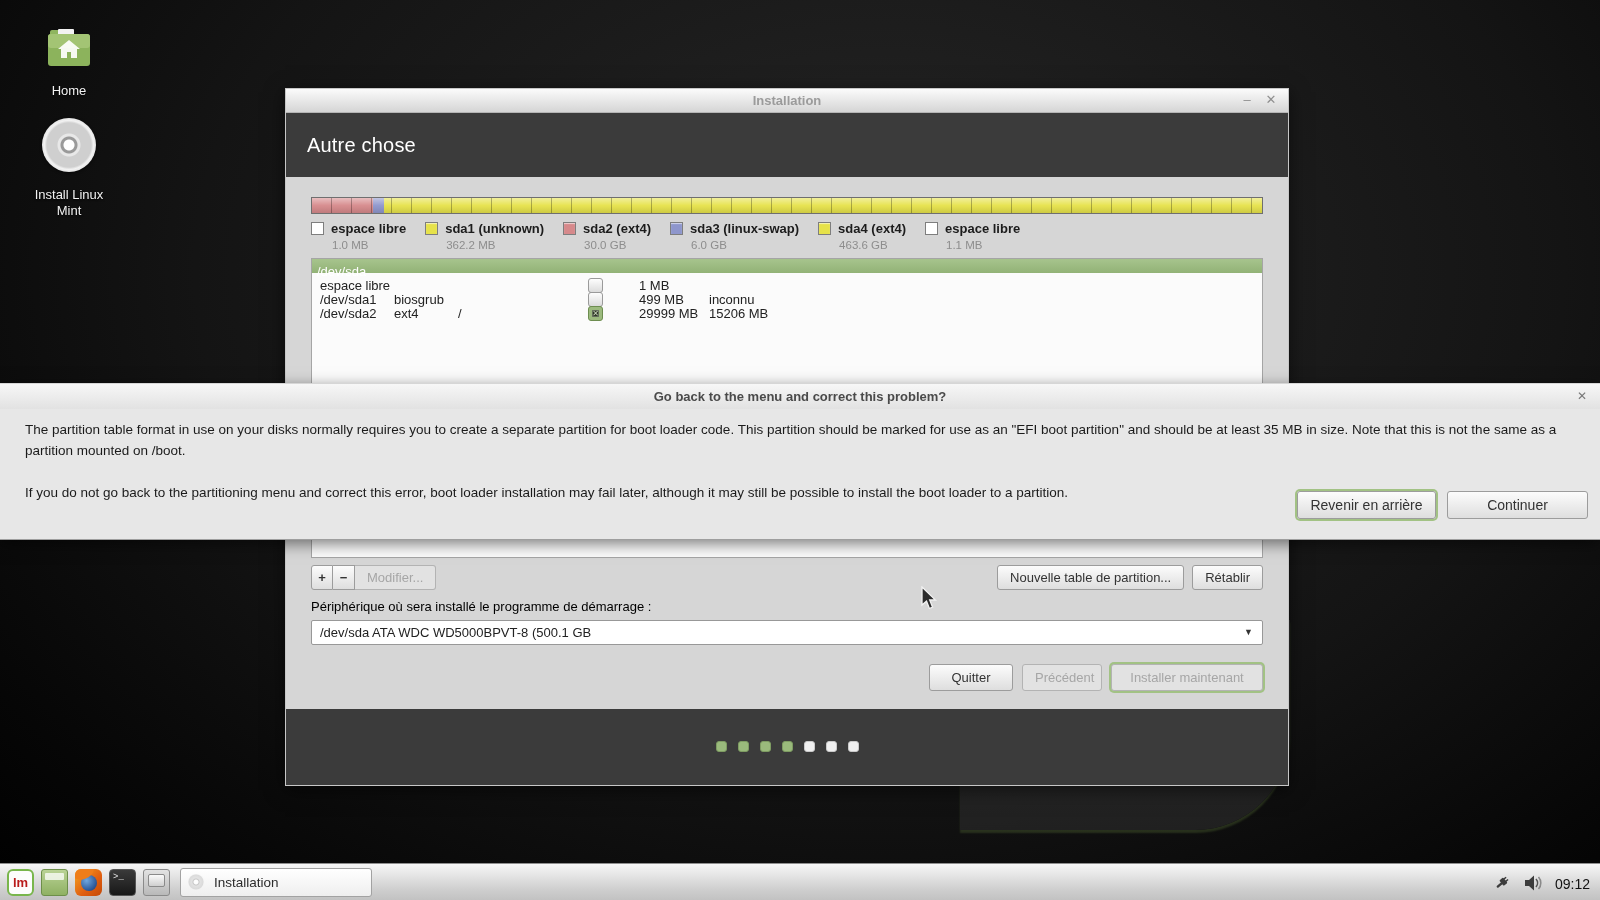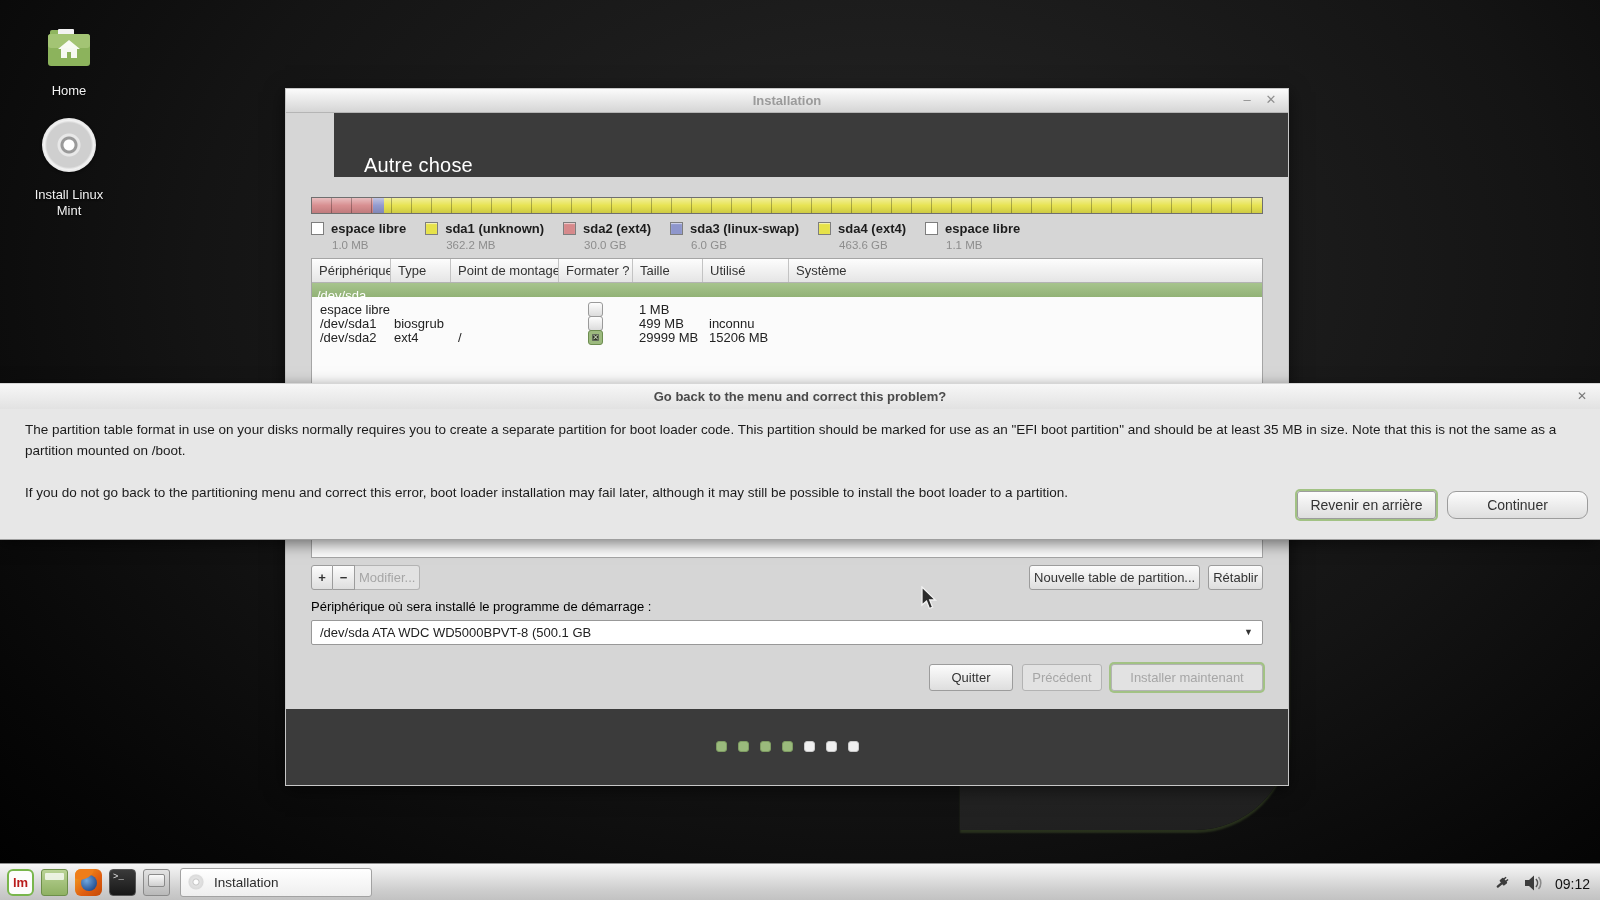--- a/index.html
+++ b/index.html
@@ -20,21 +20,21 @@
 
   
   .window { position:absolute; left:285px; top:88px; width:1004px; height:698px;
     background:#d6d6d6; border:1px solid #c7c7c7; box-shadow:0 4px 18px rgba(0,0,0,.55); }
   .titlebar { height:24px; background:linear-gradient(#fbfbfb,#d5d5d5); border-bottom:1px solid #b5b5b5;
     position:relative; text-align:center; }
   .titlebar .title { font-size:13px; font-weight:bold; color:#9b9b9b; line-height:24px; }
   .win-btn { position:absolute; top:0; width:22px; text-align:center; color:#8f8f8f; font-size:13px; line-height:22px; cursor:default; }
   .win-btn.min { right:30px; }
   .win-btn.close { right:6px; }
-  .wheader { height:64px; background:#3b3b3b; display:flex; align-items:flex-end; padding-left:30px;margin-left:48px; }
+  .wheader { height:64px; background:#3b3b3b; display:flex; align-items:center; padding-left:21px; }
   .wheader h1 { font-size:20px; font-weight:400; color:#fff; letter-spacing:.2px; }
   .wcontent { position:relative; height:534px; background:#d6d6d6; }
 
   
   .partbar { position:absolute; left:25px; right:25px; top:20px; height:17px; display:flex;
     border:1px solid #6f6f6f; background:#e6e24a; }
   .partbar .seg { height:100%; position:relative; }
   .partbar::after { content:""; position:absolute; inset:0;
     background:repeating-linear-gradient(90deg, rgba(0,0,0,0) 0 19px, rgba(0,0,0,.28) 19px 20px),
                linear-gradient(rgba(255,255,255,.45), rgba(255,255,255,.05) 50%, rgba(0,0,0,.10));
@@ -68,21 +68,21 @@
   .cb { position:absolute; left:276px; top:5px; width:15px; height:15px; border-radius:3px;
     border:1px solid #9a9a9a; background:linear-gradient(#fdfdfd,#dcdcdc); }
   .cb.checked { border:1px solid #6d8d50; background:#9cba7e; }
   .cb.checked::after { content:""; position:absolute; inset:3px; background:#2e3a24; border-radius:1px;
     box-shadow:inset 0 0 0 1px rgba(255,255,255,.25); }
   .cb.checked::before { content:"✕"; position:absolute; inset:0; color:#cfd8c2; font-size:8px; line-height:14px; text-align:center; z-index:1; }
 
   
   .toolrow { position:absolute; left:25px; right:25px; top:388px; height:25px; display:flex; align-items:center; }
   .gbtn { height:25px; font-size:13px; color:#333; background:linear-gradient(#fcfcfc,#dedede);
-    border:1px solid #9c9c9c; border-radius:3px; padding:0 4px; cursor:default; font-family:inherit; }
+    border:1px solid #9c9c9c; border-radius:3px; padding:0 12px; cursor:default; font-family:inherit; }
   .gbtn.small { width:22px; padding:0; font-weight:bold; border-radius:0; }
   .gbtn.small.first { border-radius:3px 0 0 3px; }
   .gbtn.small + .gbtn.small, .gbtn.small + .gbtn.joined { border-left:none; }
   .gbtn.joined { border-radius:0 3px 3px 0; }
   .gbtn:disabled, .gbtn.disabled { color:#a6a6a6; background:#e2e2e2; border-color:#b3b3b3; }
   .tool-spacer { flex:1; }
   .toolrow .right-gap { margin-left:8px; }
 
   .bootlabel { position:absolute; left:25px; top:422px; font-size:13px; color:#000000; }
   .combo { position:absolute; left:25px; right:25px; top:443px; height:25px; background:#fff;
@@ -105,21 +105,21 @@
   .dialog { position:absolute; left:0; top:383px; width:1600px; height:157px; background:#e7e7e7;
     border-top:1px solid #d6d6d6; border-bottom:1px solid #9e9e9e; box-shadow:0 4px 14px rgba(0,0,0,.5); z-index:10; }
   .dlg-titlebar { height:25px; background:linear-gradient(#f7f7f7,#e2e2e2); text-align:center; position:relative; }
   .dlg-title { font-size:13px; font-weight:bold; color:#4a4a4a; line-height:25px; }
   .dlg-close { position:absolute; right:13px; top:0; font-size:12px; color:#787878; line-height:25px; cursor:default; }
   .dlg-body { padding:10px 42px 0 25px; }
   .dlg-body p { font-size:13.5px; color:#1b1b1b; line-height:21px; margin-bottom:21px; }
   .dlg-buttons { position:absolute; right:12px; bottom:20px; display:flex; gap:11px; }
   .dlg-buttons .gbtn { height:28px; font-size:14px; }
   .btn-goback { width:139px; }
-  .btn-continue { width:141px;border-radius:9px; }
+  .btn-continue { width:141px; }
 
   
   .taskbar { position:absolute; left:0; bottom:0; width:1600px; height:37px;
     background:linear-gradient(#f7f7f7,#cfcfcf 70%,#c2c2c2); border-top:1px solid #8f8f8f;
     display:flex; align-items:center; z-index:20; }
   .tb-icon { width:27px; height:27px; margin-left:7px; border-radius:4px; position:relative; cursor:default; flex:0 0 auto; }
   .tb-mint { background:#fdfdfd; border:2px solid #79b64c; color:#b91c1c; font-weight:bold; font-size:13px;
     text-align:center; line-height:23px; border-radius:6px; }
   .tb-desktop { background:linear-gradient(#b9d295,#8fb163); border:1px solid #6d8f4a; border-radius:3px; }
   .tb-desktop::after { content:""; position:absolute; left:3px; right:3px; top:3px; height:7px; background:rgba(255,255,255,.75); border-radius:1px; }
@@ -226,29 +226,20 @@
       <div class="lg-item">
         <div class="lg-top">
             <span class="lg-swatch" style="background: rgb(255, 255, 255);"></span>
           <span class="lg-label">espace libre</span>
           </div>
         <div class="lg-size">1.1 MB</div>
       </div>
     </div>
 
     <div class="ptable">
-      <div class="thead">
-        <div class="th">Périphérique</div>
-        <div class="th">Type</div>
-        <div class="th">Point de montage</div>
-        <div class="th">Formater ?</div>
-        <div class="th">Taille</div>
-        <div class="th">Utilisé</div>
-        <div class="th">Système</div>
-      </div>
       <div class="trow sel">
         <span class="c-dev">/dev/sda</span>
       </div>
       <div class="trow">
         <span class="c-dev">espace libre</span>
         <span class="cb"></span>
         <span class="c-size">1 MB</span>
       </div>
       <div class="trow">
         <span class="c-dev">/dev/sda1</span>

